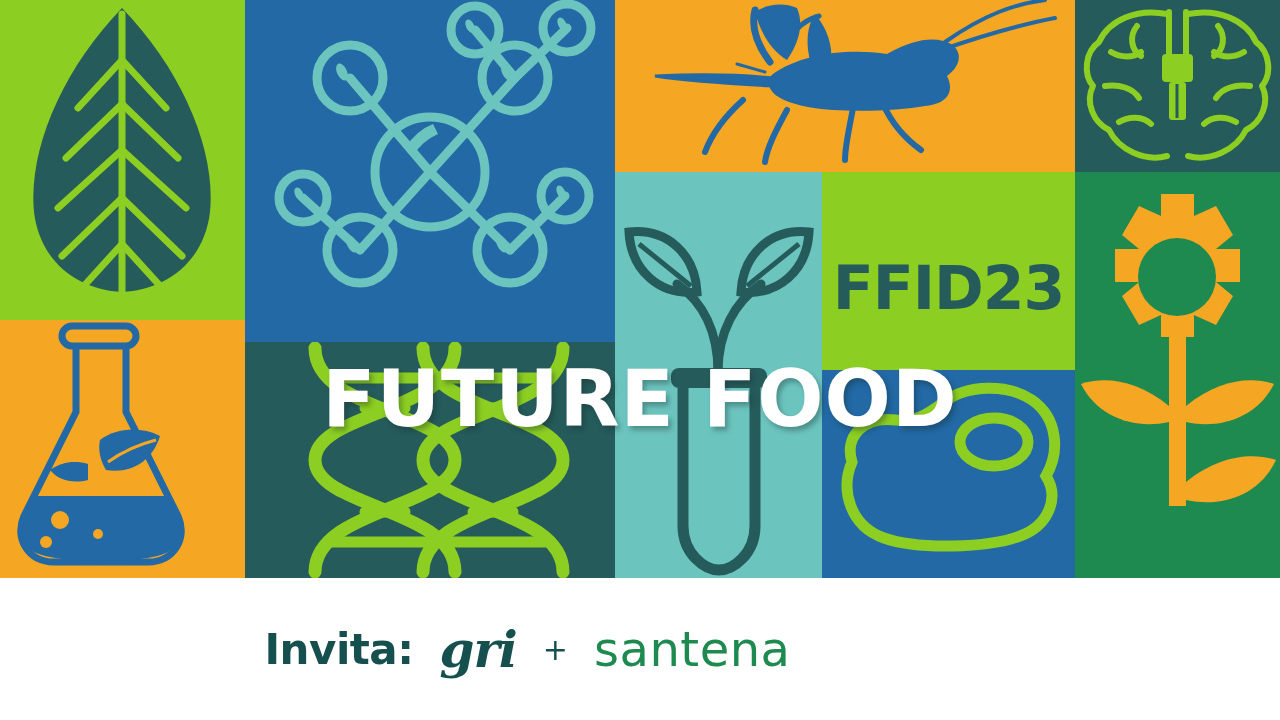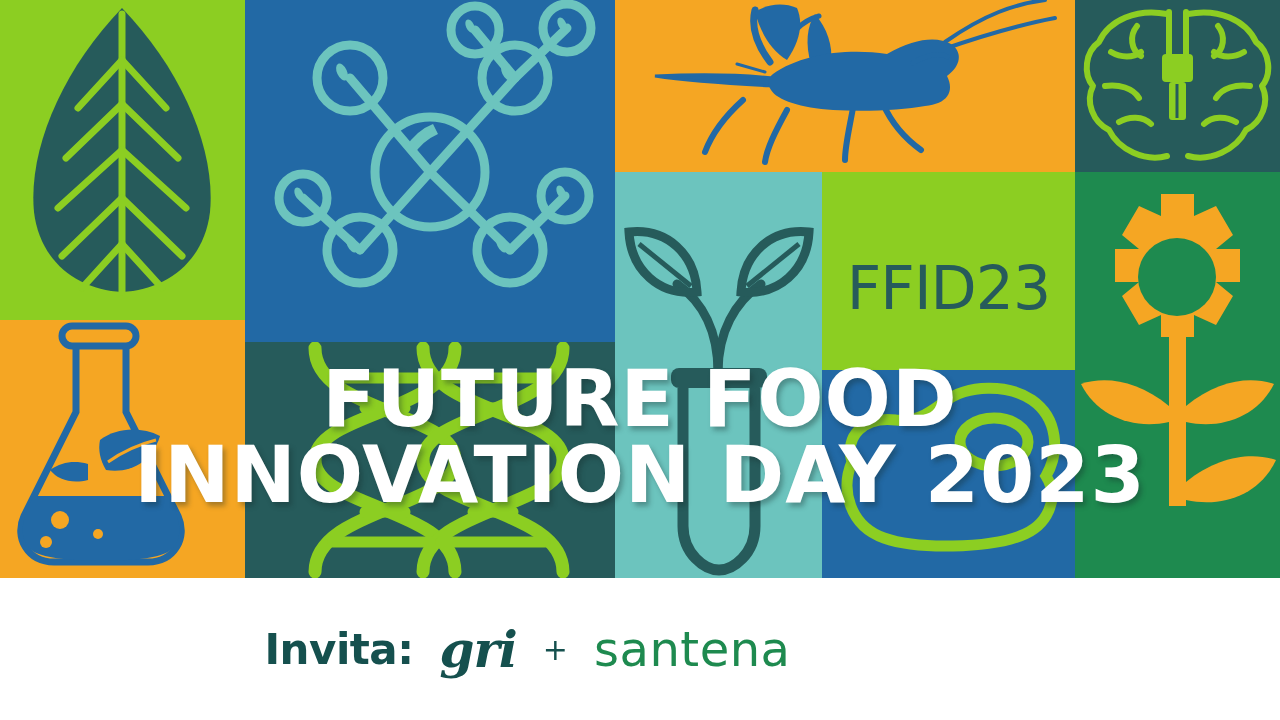--- a/index.html
+++ b/index.html
@@ -19,21 +19,21 @@
   }
   .tile { position:absolute; overflow:hidden; }
   .tile svg { display:block; width:100%; height:100%; }
 
   
   .ffid {
     position:absolute;
     left:822px; top:172px;
     width:253px; height:232px;
     display:flex; align-items:center; justify-content:center;
-    font-weight:normal;
+    font-weight:bold;
     font-size:60px;
     letter-spacing:-1px;
     color:#265B5B;
     font-family:"DejaVu Sans", sans-serif;
     pointer-events:none;
   }
 
   
   .headline {
     position:absolute;
@@ -289,21 +289,20 @@
         <path d="M111 310 C 143 284, 177 280, 201 288 C 185 322, 149 336, 111 328 Z" fill="#F5A623"></path>
       </svg>
     </div>
 
     <div class="ffid">FFID23</div>
 
   </div>
 
   <div class="headline">
     <span class="l1">FUTURE FOOD</span>
-    <span class="l2">INNOVATION DAY 2023</span>
   </div>
 
   <div class="footer">
     <span class="invita">Invita:</span>
     <span class="logo-griyum">
       <span class="gri">gri</span>
     </span>
     <span class="plus">+</span>
     <span class="logo-santena">santena</span>
   </div>

